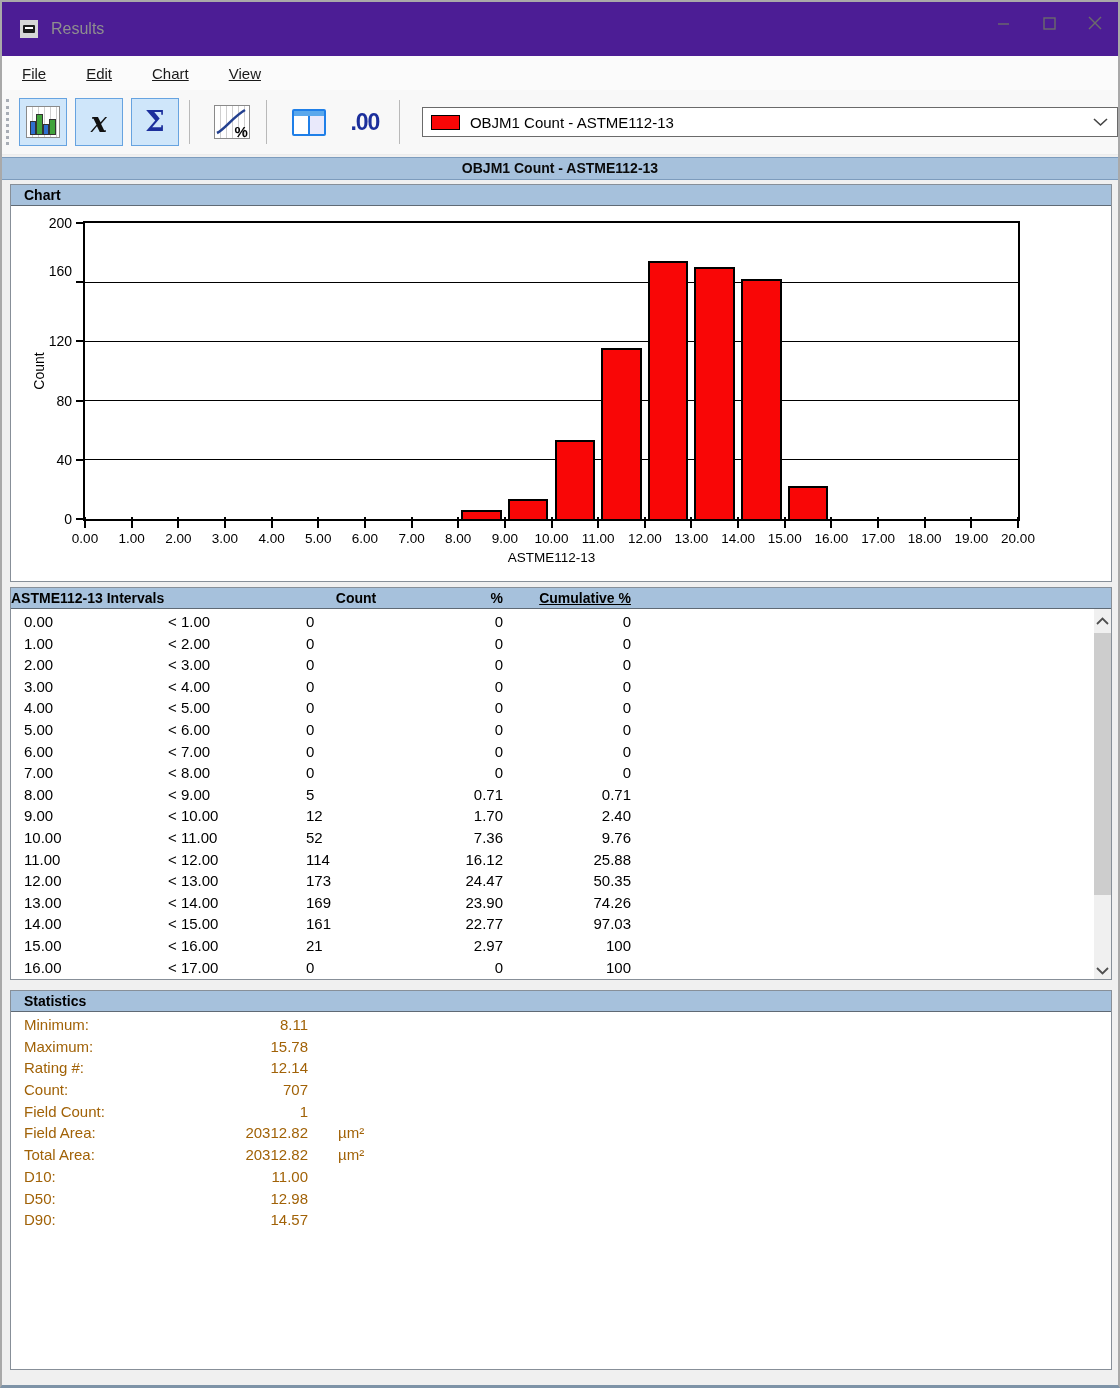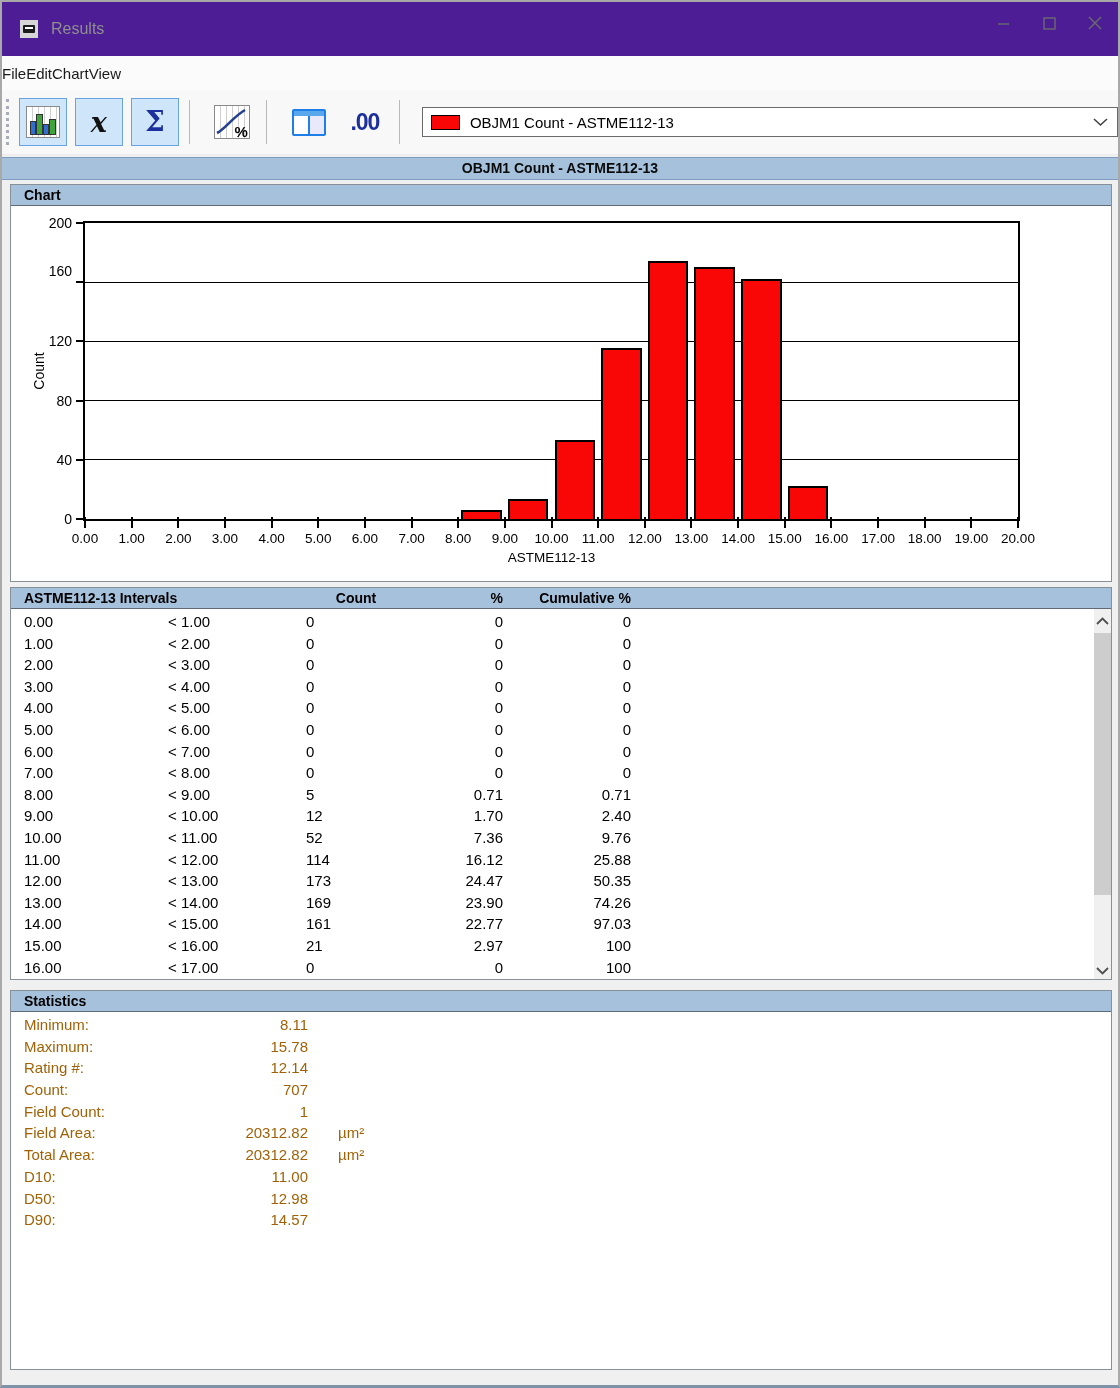--- a/index.html
+++ b/index.html
@@ -11,21 +11,21 @@
             display:flex;align-items:center;}
   .app-icon{margin-left:18px;width:18px;height:18px;background:#d6d6d6;position:relative;flex:0 0 auto;}
   .app-icon .glyph{position:absolute;left:3px;top:5px;width:12px;height:8px;background:#1b1b1b;border-radius:1px;}
   .app-icon .glyph::after{content:"";position:absolute;left:2px;top:2px;width:8px;height:2px;background:#fff;}
   .title-text{margin-left:13px;font-size:16px;color:#8f8f8f;}
   .win-controls{margin-left:auto;display:flex;height:100%;}
   .win-btn{width:46px;height:46px;display:flex;align-items:center;justify-content:center;}
   
   .menubar{position:absolute;top:54px;left:0;right:0;height:34px;background:#fbfbfb;
            display:flex;align-items:center;font-size:15px;color:#1a1a1a;padding-left:0;}
-  .menu-item{padding:7px 0;}
+  .menu-item{padding:7px 20px;text-decoration:underline;}
   
   .toolbar{position:absolute;top:88px;left:0;right:0;height:64px;background:#f8f8f8;
            display:flex;align-items:center;border-bottom:1px solid #ececec;}
   .grip{width:2px;height:46px;border-left:3px dotted #a8adb5;margin-left:4px;}
   .tb-btn{width:46px;height:46px;margin-left:8px;display:flex;align-items:center;justify-content:center;
           border:1px solid transparent;position:relative;flex:0 0 auto;}
   .tb-btn.active{background:#cfe6fa;border-color:#66a3e0;}
   .tb-sep{width:1px;height:44px;background:#b9b9b9;margin:0 10px;flex:0 0 auto;}
   .gridbg{background:
       repeating-linear-gradient(to right,#ffffff 0 5px,#cfcfcf 5px 6px),
@@ -66,24 +66,24 @@
   .xtick{position:absolute;top:calc(100% - 2px);width:2px;height:11px;background:#000;}
   .xtick-label{position:absolute;top:calc(100% + 12px);transform:translateX(-50%);font-size:13.5px;color:#000;white-space:nowrap;}
   .bar{position:absolute;bottom:0;background:#f90606;border:2px solid #000;border-bottom:none;box-sizing:border-box;}
   .y-title{position:absolute;top:50%;left:-46px;transform:translate(-50%,-50%) rotate(-90deg);
            font-size:14px;color:#000;white-space:nowrap;}
   .x-title{position:absolute;left:50%;top:calc(100% + 31px);transform:translateX(-50%);
            font-size:13.5px;color:#000;white-space:nowrap;text-align:right;}
   
   .t-header{display:grid;grid-template-columns:295px 100px 97px 128px auto;height:20px;
             background:#a6c1dc;border-bottom:1px solid #5f6a75;font-weight:bold;font-size:14px;line-height:20px;color:#000;}
-  .t-header .h0{padding-left:13px;}
+  .t-header .h0{}
   .t-header .h1{text-align:center;}
   .t-header .h2{text-align:right;}
-  .t-header .h3{text-align:right;}
+  .t-header .h3{text-align:right;text-decoration:underline;}
   #table-body{padding-top:2px;}
   .t-row{display:grid;grid-template-columns:157px 138px 100px 97px 128px auto;height:21.6px;line-height:21.6px;
          font-size:15px;color:#000;}
   .t-row .c0{padding-left:13px;}
   .t-row .c3,.t-row .c4{text-align:right;}
   
   .vscroll{position:absolute;top:21px;right:0;bottom:0;width:17px;background:#f0f0f0;}
   .sb-btn{position:absolute;left:0;right:0;height:17px;display:flex;align-items:center;justify-content:center;}
   .sb-btn.up{top:2px;} .sb-btn.down{bottom:1px;}
   .sb-thumb{position:absolute;left:0;right:0;top:24px;height:262px;background:#cdcdcd;}

